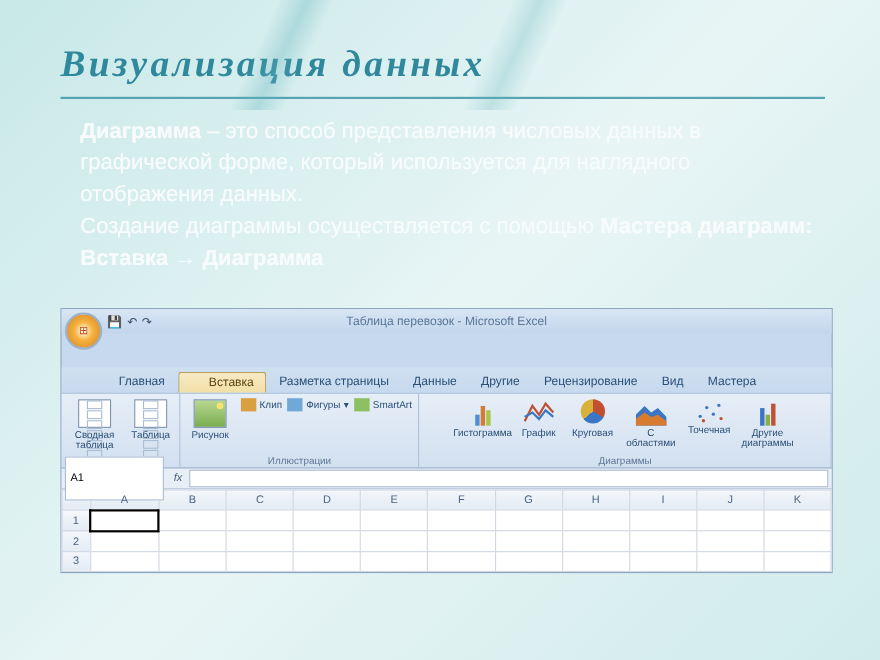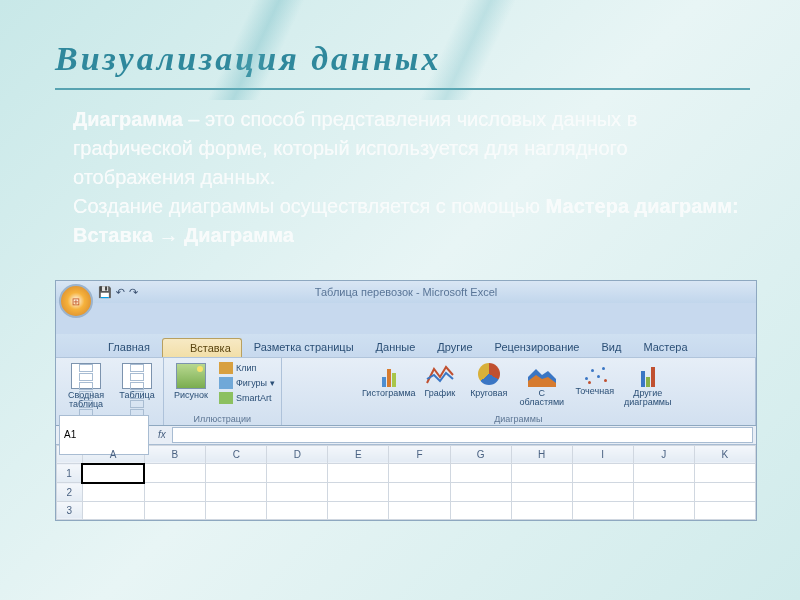--- a/index.html
+++ b/index.html
@@ -128,21 +128,21 @@
     width: 50px;
     padding: 2px 1px;
     cursor: pointer;
     border-radius: 3px;
   }
   .big-btn .blab { font-size: 9px; color: #2b4f76; text-align: center; line-height: 1.05; margin-top: 2px; }
   .icn {
     width: 28px; height: 24px;
     display: flex; align-items: flex-end; justify-content: center; gap: 1px;
   }
-  .small-btns { display: flex; flex-direction: column; gap: 1px; }
+  .small-btns { display: flex; flex-direction: row; gap: 1px; }
   .small-btn { display: flex; align-items: center; gap: 3px; font-size: 9px; color: #2b4f76; padding: 1px 2px; cursor: pointer; border-radius: 2px; }
   .sicn { width: 14px; height: 12px; }
 
   
   .bar span { display:inline-block; width:4px; background:#3a76c4; }
   .bar span:nth-child(1){height:10px;background:#4e8ed1;}
   .bar span:nth-child(2){height:18px;background:#d67b2f;}
   .bar span:nth-child(3){height:14px;background:#a8c64a;}
   .line-c { position:relative; }
   .line-c svg { width:28px; height:24px; }

